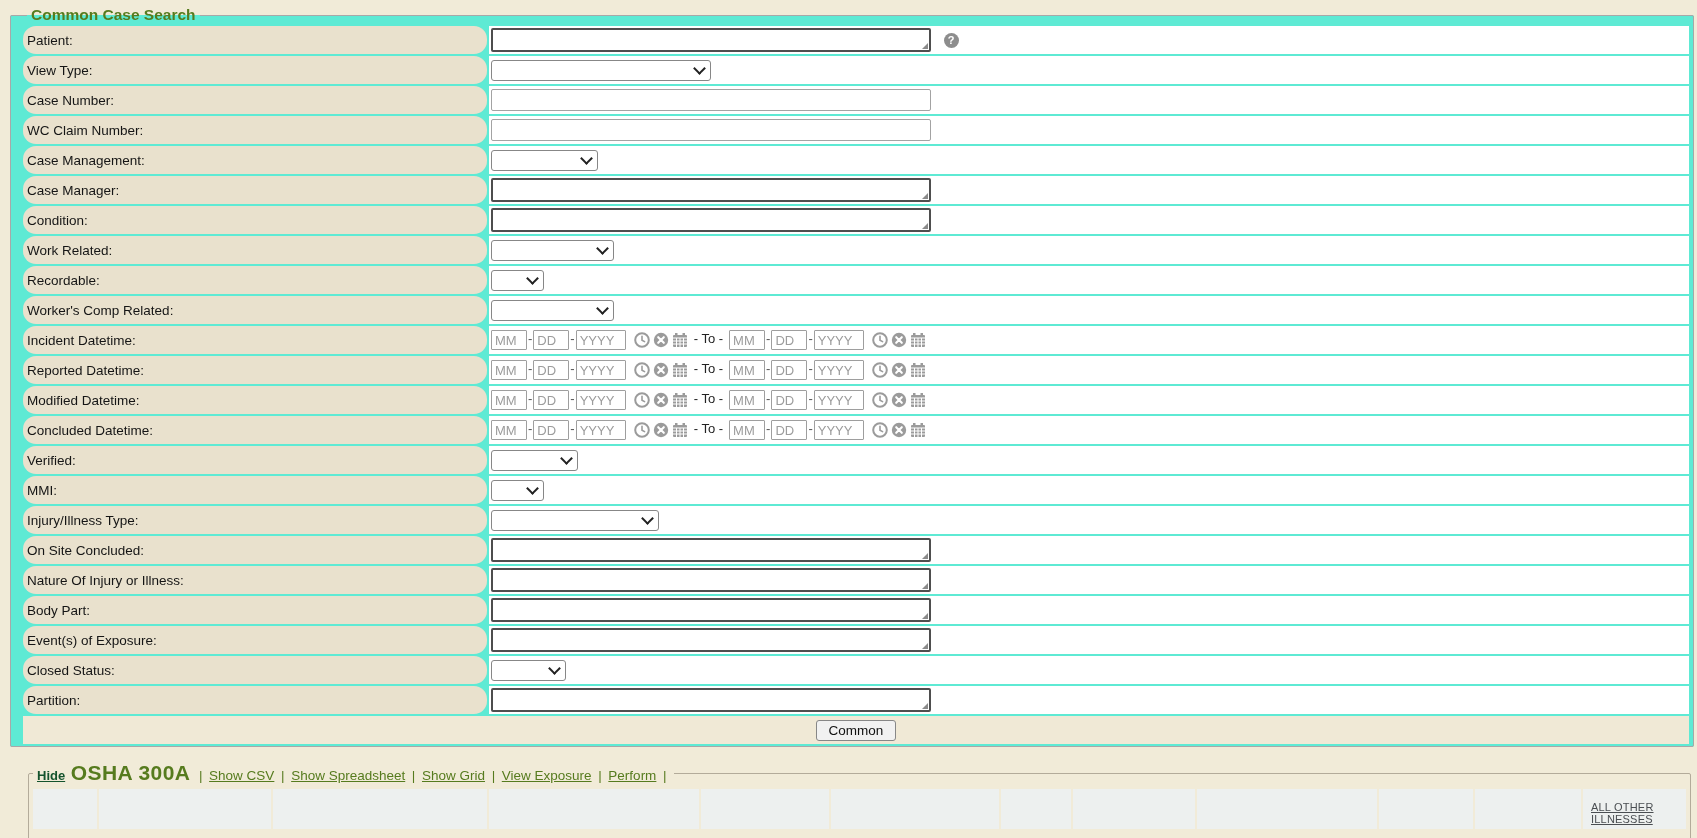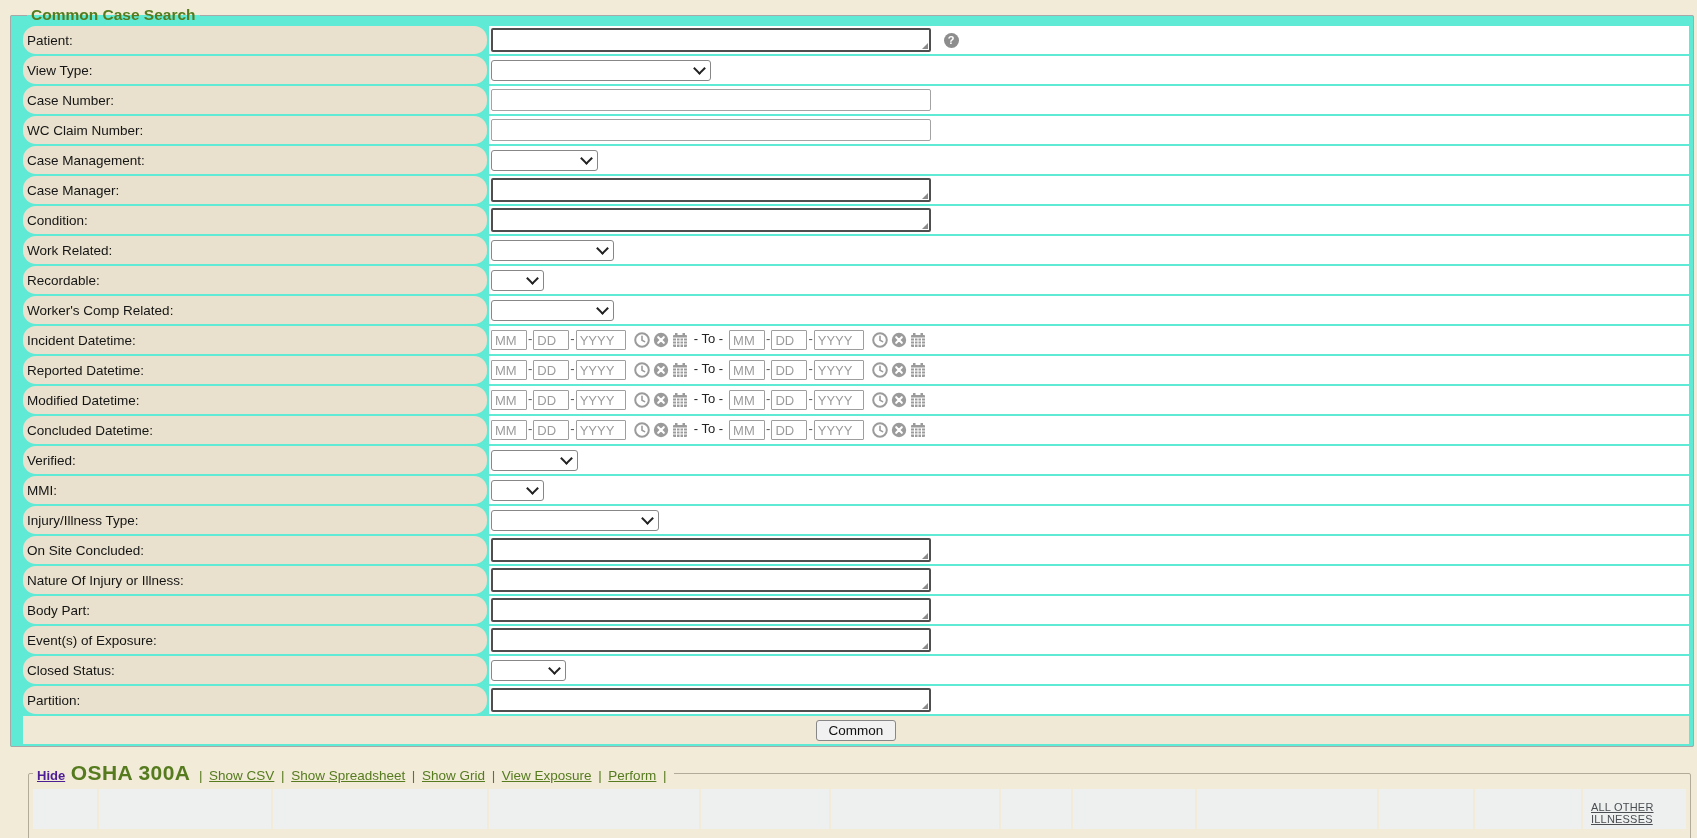--- a/index.html
+++ b/index.html
@@ -79,21 +79,21 @@
     border:1px solid #878787; border-radius:3px; background:#f1f1f1; cursor:pointer;
   }
 
   
   .fs2 {
     margin:14px 6px 0 28px;
     border:1px solid #b3ab9a; border-radius:2px;
     padding:2px; min-height:140px;
   }
   .fs2 legend { padding:0 4px; margin-left:2px; white-space:nowrap; }
-  .hide { color:#4c1d95; font-weight:bold; font-size:13px; text-decoration:underline; cursor:pointer; }
+  .hide { color:#14532d; font-weight:bold; font-size:13px; text-decoration:underline; cursor:pointer; }
   .oshatitle { color:#567b1e; font-weight:bold; font-size:21px; letter-spacing:.4px; margin:0 2px; }
   .tlink { color:#567b1e; font-size:13.5px; text-decoration:underline; cursor:pointer; }
   .sep { color:#567b1e; font-size:13.5px; margin:0 3px; }
 
   table.osha { width:100%; border-spacing:2px; table-layout:fixed; }
   .osha th {
     background:#edf0ef; vertical-align:bottom; text-align:left;
     padding:2px 8px 4px; font-weight:normal; font-size:11px; color:#4a4e52;
     letter-spacing:.2px; height:34px;
   }

